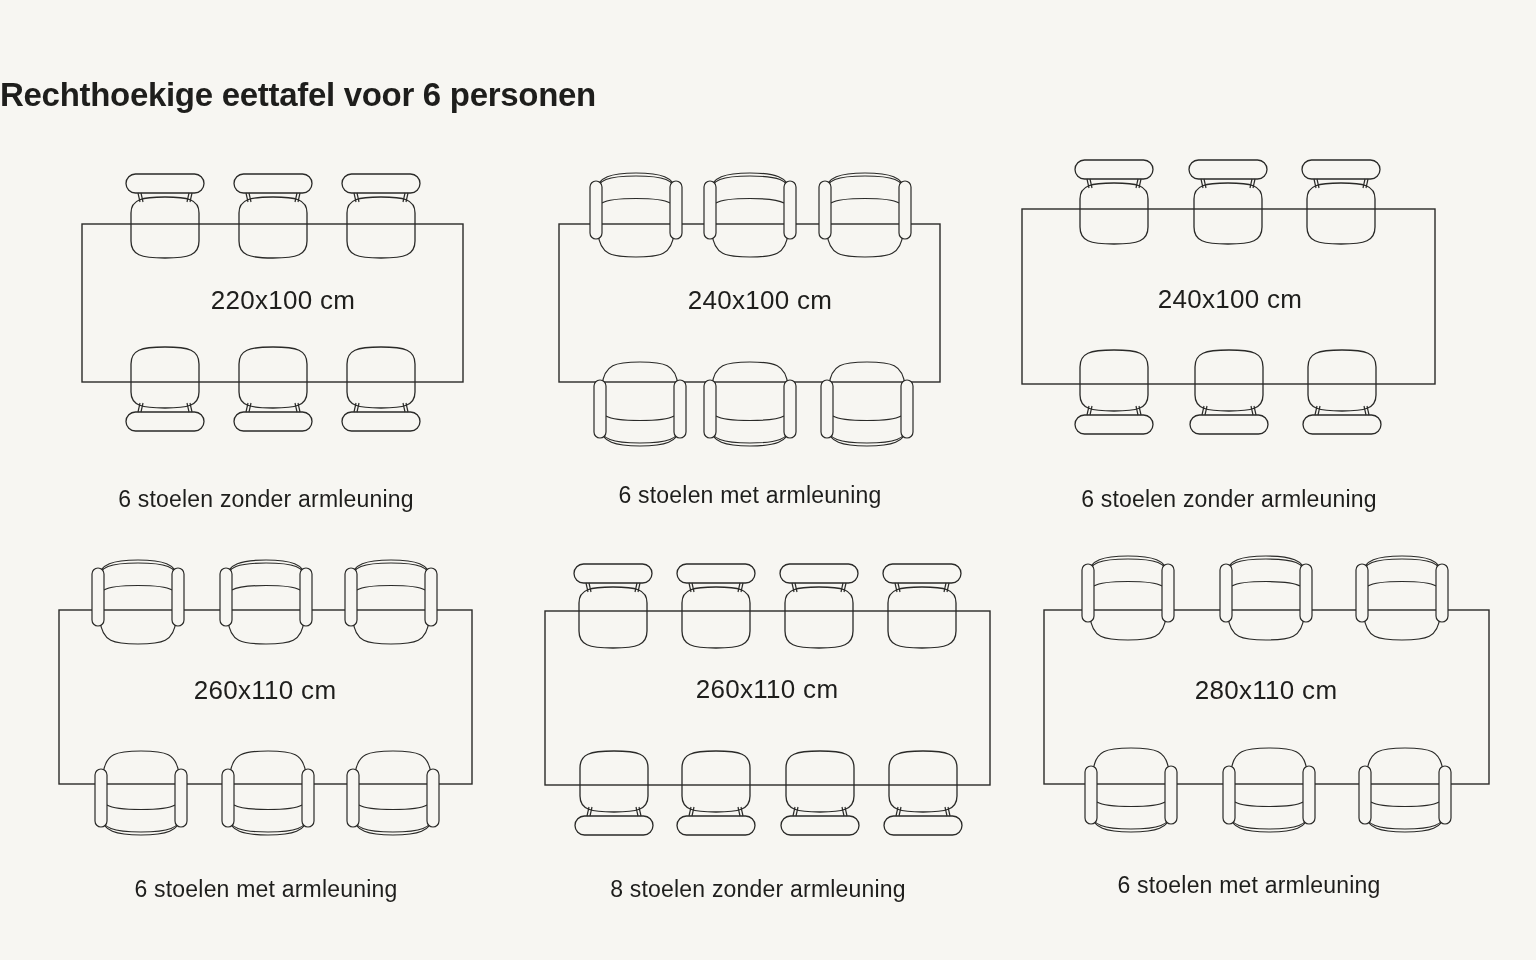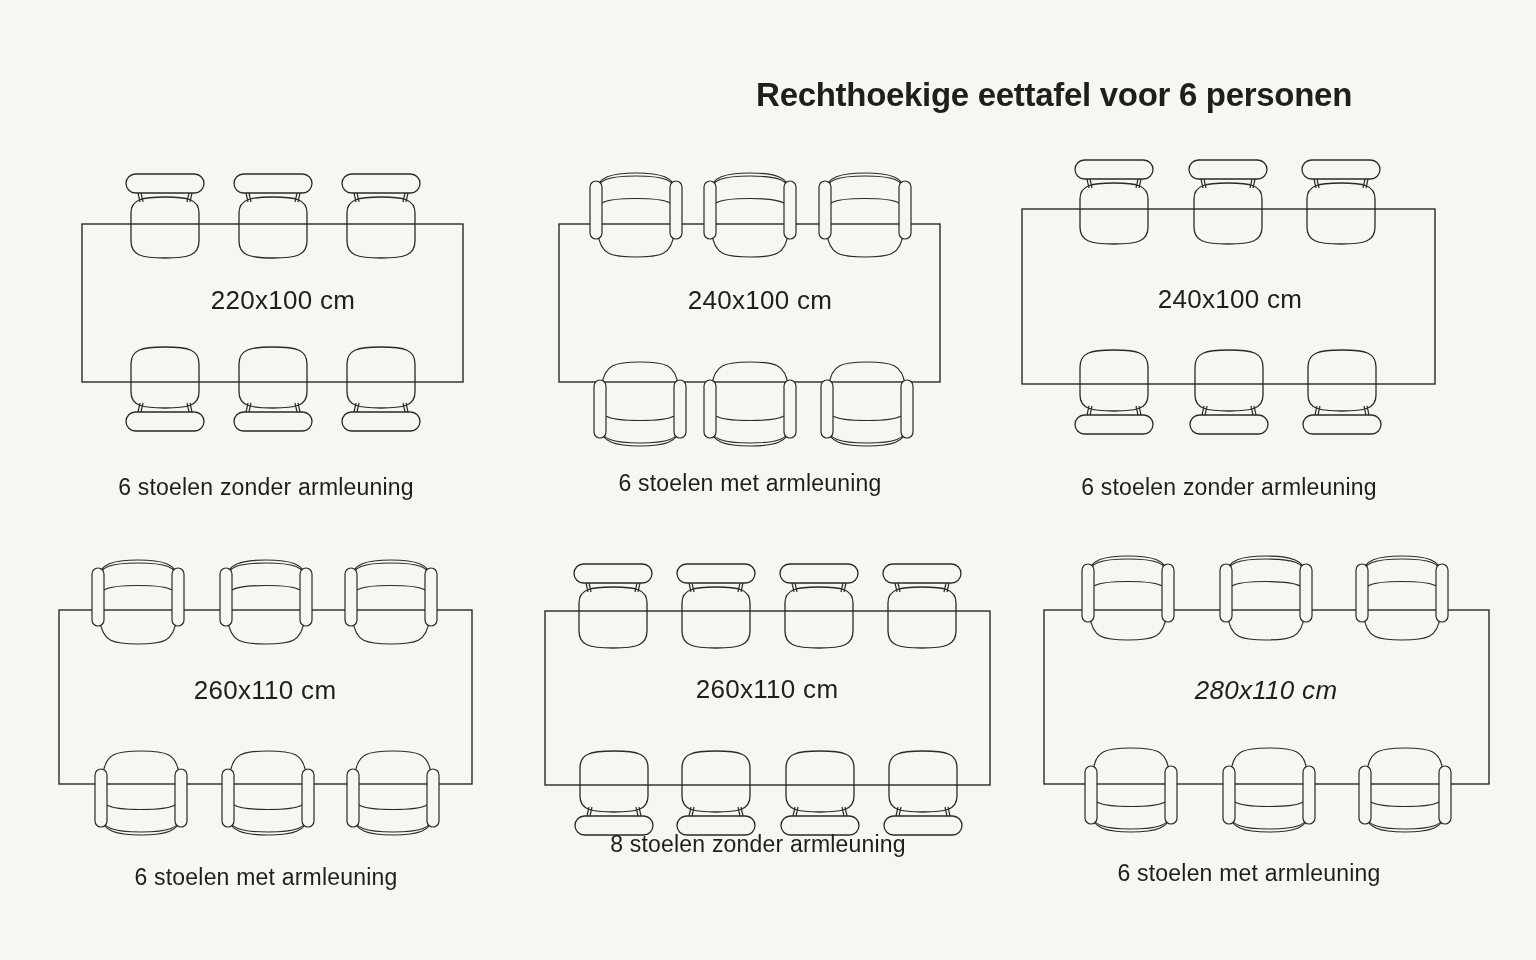--- a/index.html
+++ b/index.html
@@ -1,20 +1,20 @@
 <!DOCTYPE html>
 <html><head>
 <meta charset="utf-8">
 <style>
   html, body { margin:0; padding:0; }
   body { width:1536px; height:960px; background:#f7f6f2; position:relative; overflow:hidden;
          font-family:"Liberation Sans", "DejaVu Sans", sans-serif; color:#1e1e1c; }
-  .title { position:absolute; left:0; width:1352px; top:76px; text-align:right;
+  .title { position:absolute; left:0; width:1352px; top:76px; text-align:left;
            font-size:33px; font-weight:bold; letter-spacing:-0.3px; }
-  .caption { position:absolute; font-size:23px; white-space:nowrap; transform:translateX(-50%); letter-spacing:0.2px; }
+  .caption { position:absolute; font-size:23px; white-space:nowrap; transform:translateX(-50%); letter-spacing:0.2px;margin-top:12px; }
   .dim { position:absolute; font-size:26px; white-space:nowrap; transform:translate(-50%,-50%); letter-spacing:0.3px; }
   svg.canvas { position:absolute; left:0; top:0; }
 </style>
 </head>
 <body>
 
 <div class="title">Rechthoekige eettafel voor 6 personen</div>
 
 <svg class="canvas" width="1536" height="960" viewBox="0 0 1536 960">
   <defs>
@@ -99,20 +99,20 @@
     <use href="#chair-arm" transform="translate(1269,780) scale(1,-1)"></use>
     <use href="#chair-arm" transform="translate(1405,780) scale(1,-1)"></use>
   </g>
 </svg>
 
 <div class="dim" style="left:283px; top:300px;">220x100 cm</div>
 <div class="dim" style="left:760px; top:300px;">240x100 cm</div>
 <div class="dim" style="left:1230px; top:299px;">240x100 cm</div>
 <div class="dim" style="left:265px; top:690px;">260x110 cm</div>
 <div class="dim" style="left:767px; top:689px;">260x110 cm</div>
-<div class="dim" style="left:1266px; top:690px;font-style:italic;">280x110 cm</div>
+<div class="dim" style="left:1266px; top:690px;">280x110 cm</div>
 
 <div class="caption" style="left:266px; top:474px;">6 stoelen zonder armleuning</div>
 <div class="caption" style="left:750px; top:470px;">6 stoelen met armleuning</div>
 <div class="caption" style="left:1229px; top:474px;">6 stoelen zonder armleuning</div>
 <div class="caption" style="left:266px; top:864px;">6 stoelen met armleuning</div>
-<div class="caption" style="left:758px; top:831px;">8 stoelen zonder armleuning</div>
+<div class="caption" style="left:758px; top:864px;">8 stoelen zonder armleuning</div>
 <div class="caption" style="left:1249px; top:860px;">6 stoelen met armleuning</div>
 
 </body></html>

